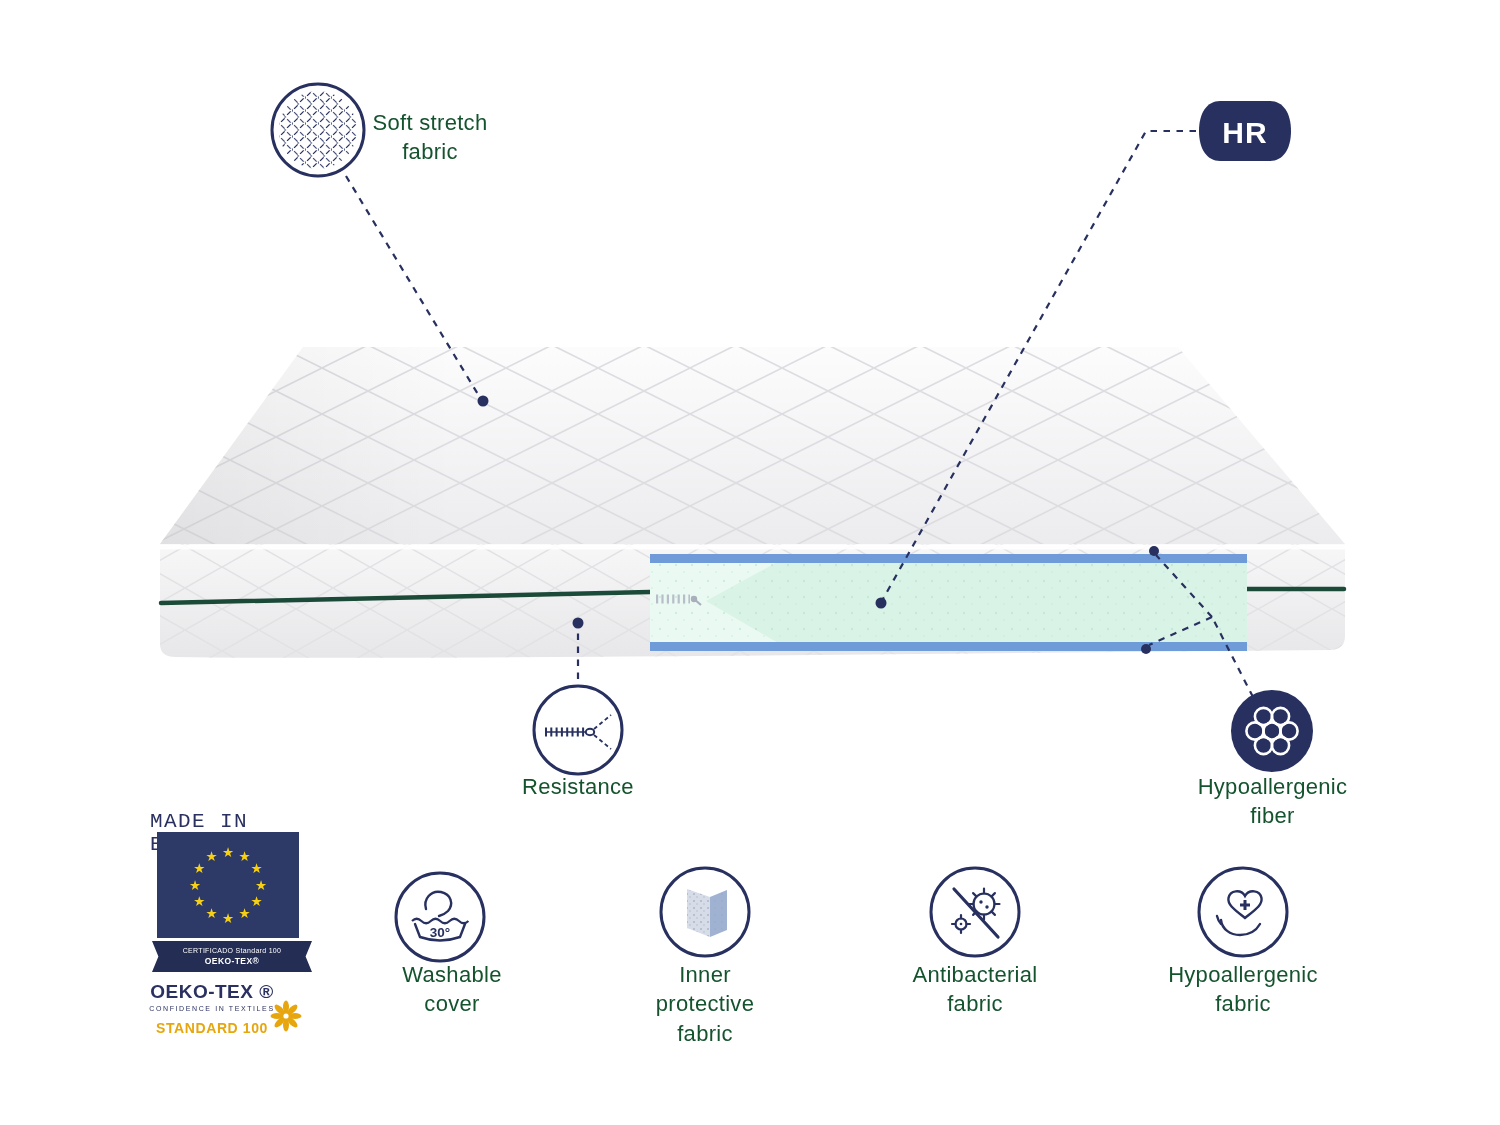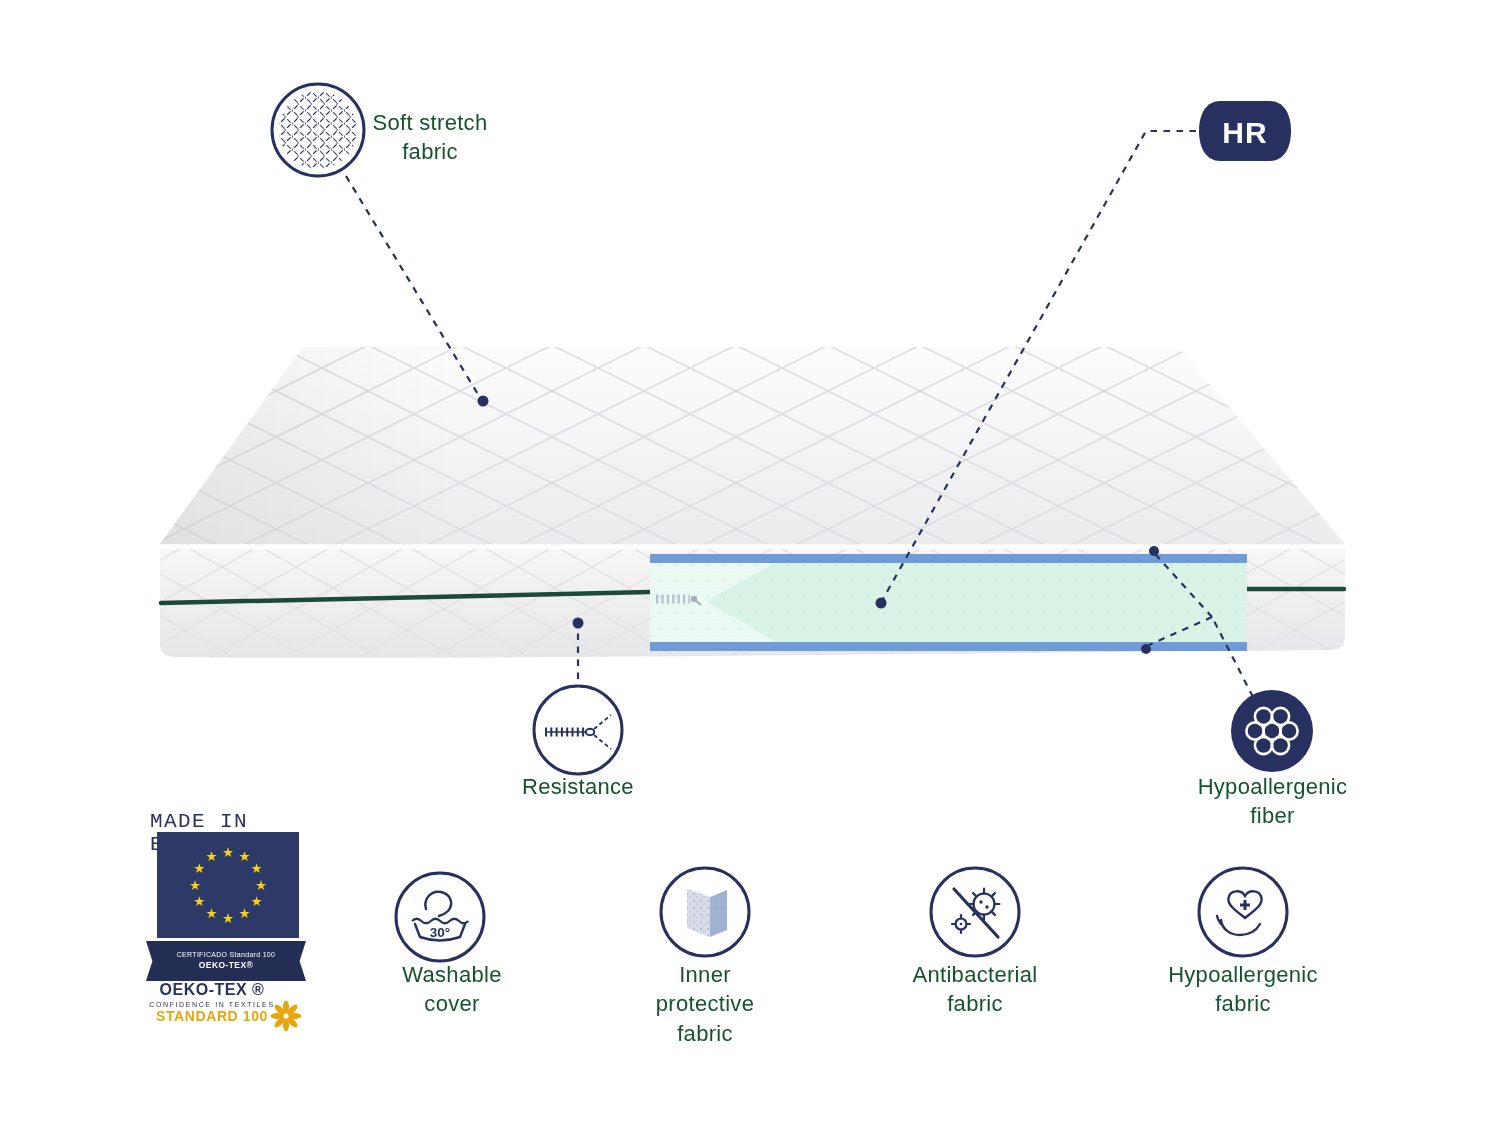--- a/index.html
+++ b/index.html
@@ -8,31 +8,31 @@
   .abs { position:absolute; }
   .label {
     position:absolute; color:#14532d; font-size:22px; line-height:1.34;
     letter-spacing:.3px; text-align:center; white-space:pre-line; font-weight:400;
   }
   .made-in {
     position:absolute; color:#2a3160; font-size:21px; letter-spacing:1.4px;
     text-align:left; font-weight:400;font-family:Liberation Mono, monospace;
   }
   .ribbon {
-    position:absolute; left:146px; top:941px; width:160px; height:40px;
+    position:absolute; left:152px; top:941px; width:160px; height:31px;
     background:#242e55; color:#ffffff; display:flex; flex-direction:column;
     align-items:center; justify-content:center; line-height:1.25;
     clip-path:polygon(0% 0%,100% 0%,96% 50%,100% 100%,0% 100%,4% 50%);
   }
   .ribbon .r1 { font-size:7px; letter-spacing:.3px; }
   .ribbon .r2 { font-size:8.5px; font-weight:bold; letter-spacing:.4px; }
   .brand-block { position:absolute; left:132px; top:981px; width:160px; text-align:center; color:#2a3160; }
-  .brand-name { font-size:16px; font-weight:bold; letter-spacing:.5px; }
+  .brand-name { font-size:19px; font-weight:bold; letter-spacing:.5px; }
   .brand-tag  { font-size:7px; letter-spacing:1.6px; margin-top:2px; }
-  .brand-std  { font-size:14px; font-weight:bold; color:#e7a60e; letter-spacing:.6px; margin-top:0; }
+  .brand-std  { font-size:14px; font-weight:bold; color:#e7a60e; letter-spacing:.6px; margin-top:8px; }
   svg text { font-family:"Liberation Sans",sans-serif; }
   .star-font { font-family:"DejaVu Sans",sans-serif; }
 </style>
 </head>
 <body>
 
 <div class="stage">
 
   <svg class="abs" style="left:0;top:0" width="1500" height="1125" viewBox="0 0 1500 1125">
     <defs>

